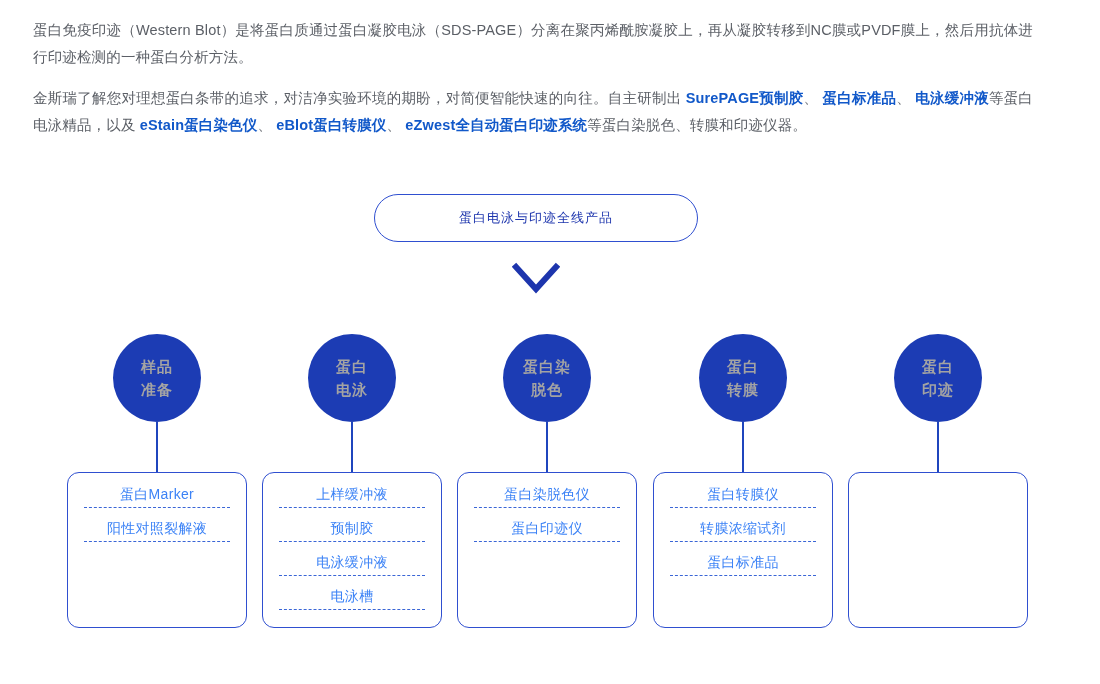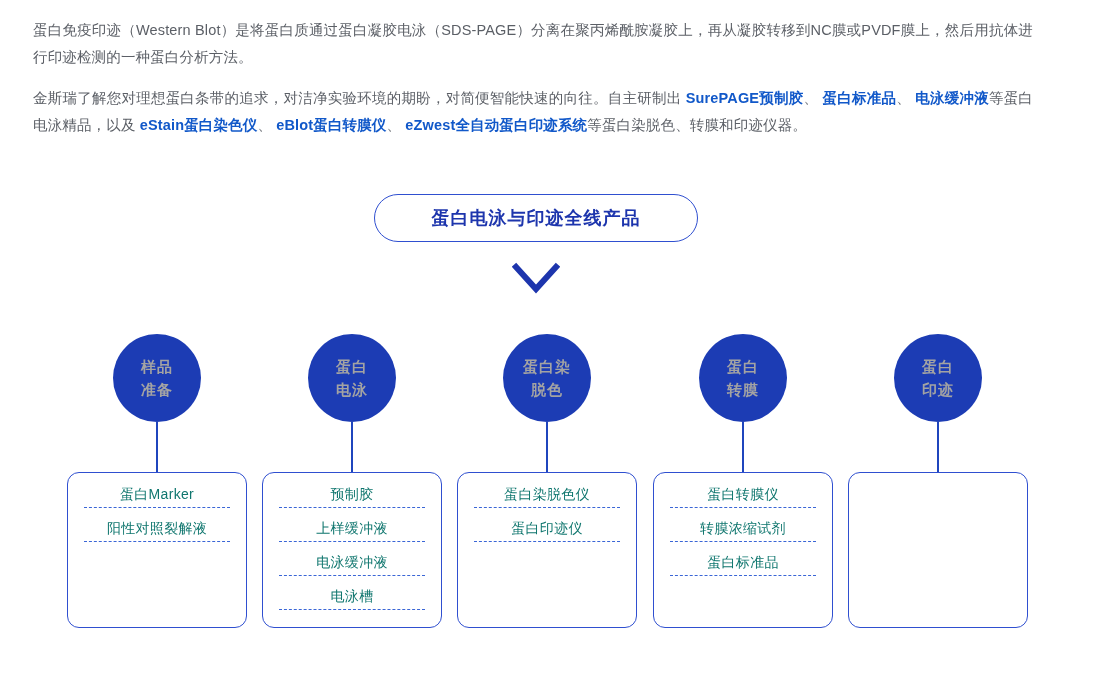--- a/index.html
+++ b/index.html
@@ -46,22 +46,22 @@
     width: 324px;
     height: 48px;
     border: 1.6px solid #2f4fd0;
     border-radius: 26px;
     background: #ffffff;
     display: flex;
     align-items: center;
     justify-content: center;
   }
   .pill-label {
-    font-size: 18px;
-    font-weight: bold;
+    font-size: 13px;
+    font-weight: normal;
     color: #1d35ad;
     letter-spacing: 1px;
   }
 
   
   .chevron {
     position: absolute;
     left: 512px;
     top: 262px;
     width: 48px;
@@ -102,21 +102,21 @@
     top: 138px;
     width: 180px;
     height: 156px;
     border: 1.4px solid #2f4fd0;
     border-radius: 12px;
     background: #ffffff;
     padding: 8px 16px 0 16px;
   }
   .item {
     font-size: 14px;
-    color: #0f766e;
+    color: #3b82f6;
     text-align: center;
     line-height: 26px;
     height: 27px;
     border-bottom: 1px dashed #3a66d6;
     letter-spacing: 0.3px;
     white-space: nowrap;
     margin-bottom: 7px;
   }
 
   
@@ -170,22 +170,22 @@
           <div class="item">阳性对照裂解液</div>
         </div>
       </div>
       <div class="stage col-1">
         <div class="circle">
           <span>蛋白</span>
           <span>电泳</span>
         </div>
         <div class="connector"></div>
         <div class="panel">
+          <div class="item">上样缓冲液</div>
           <div class="item">预制胶</div>
-          <div class="item">上样缓冲液</div>
           <div class="item">电泳缓冲液</div>
           <div class="item">电泳槽</div>
         </div>
       </div>
       <div class="stage col-2">
         <div class="circle">
           <span>蛋白染</span>
           <span>脱色</span>
         </div>
         <div class="connector"></div>

